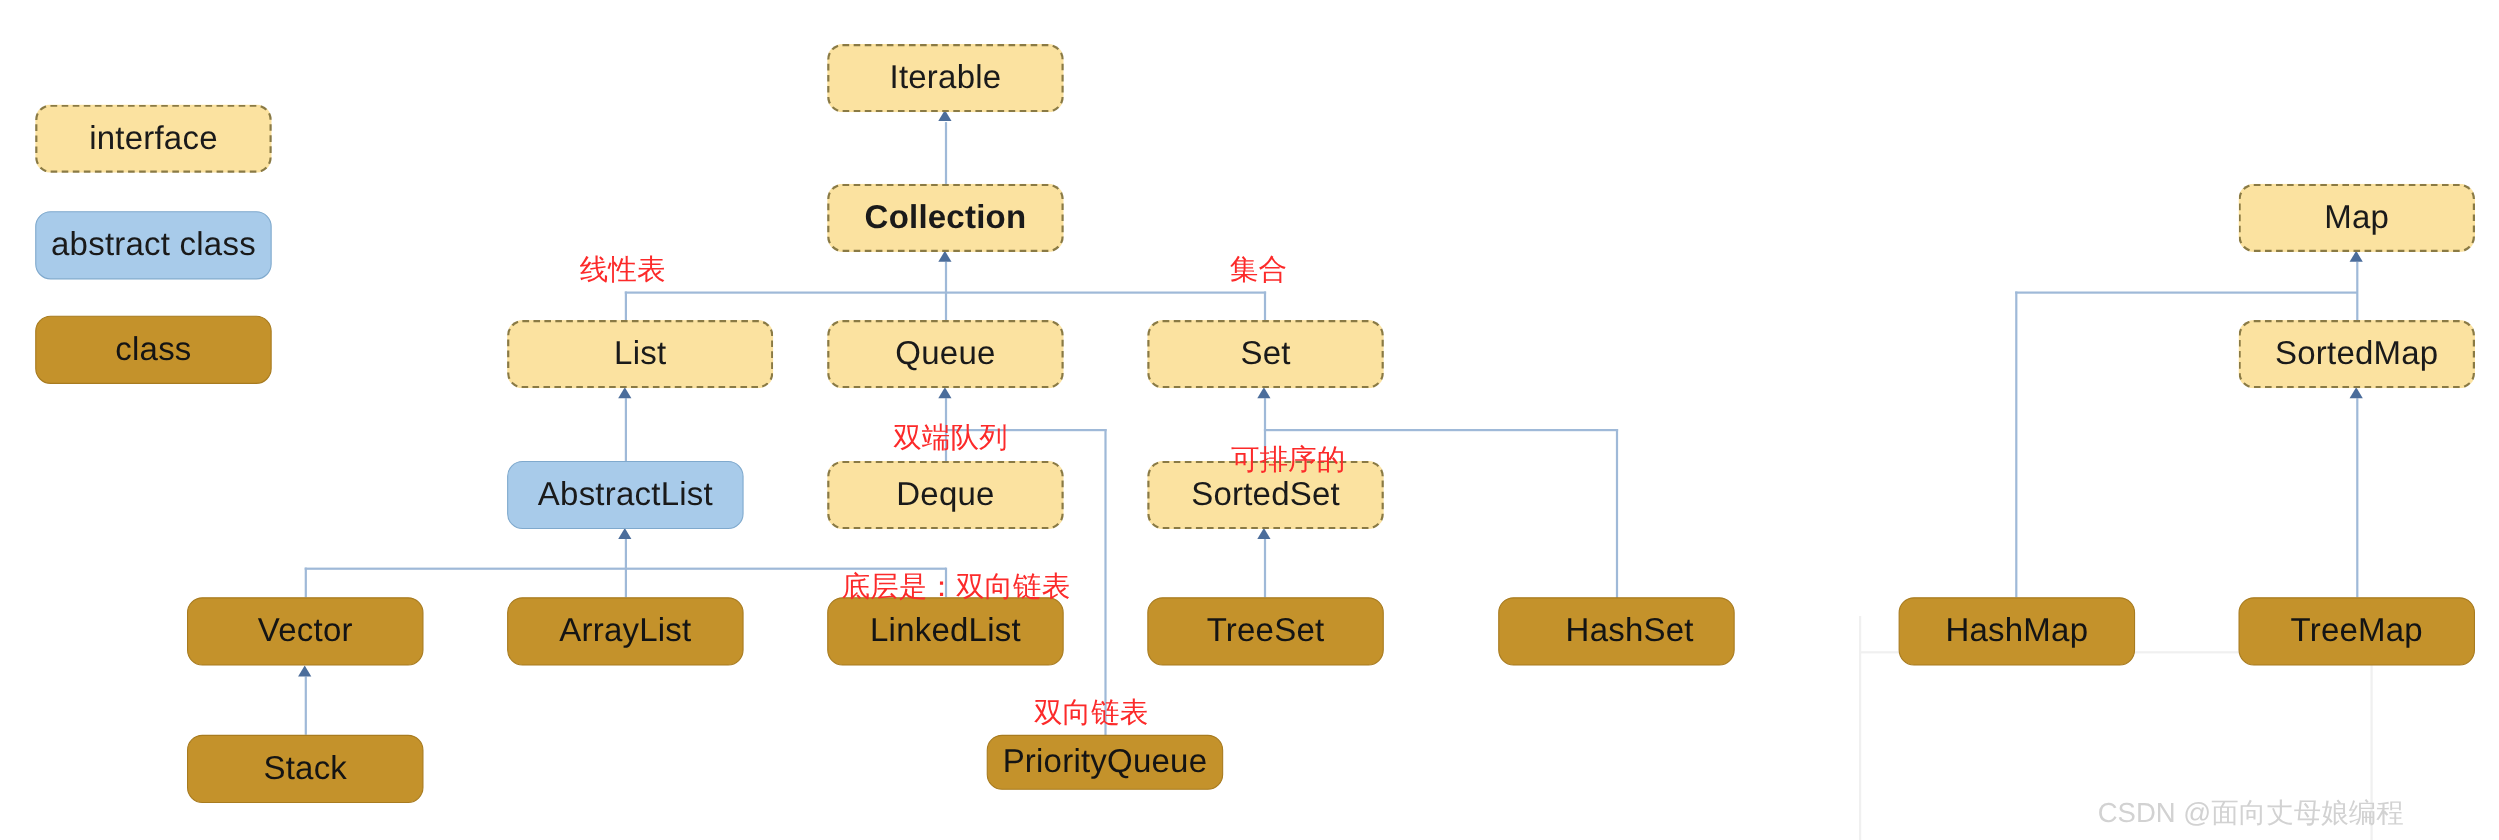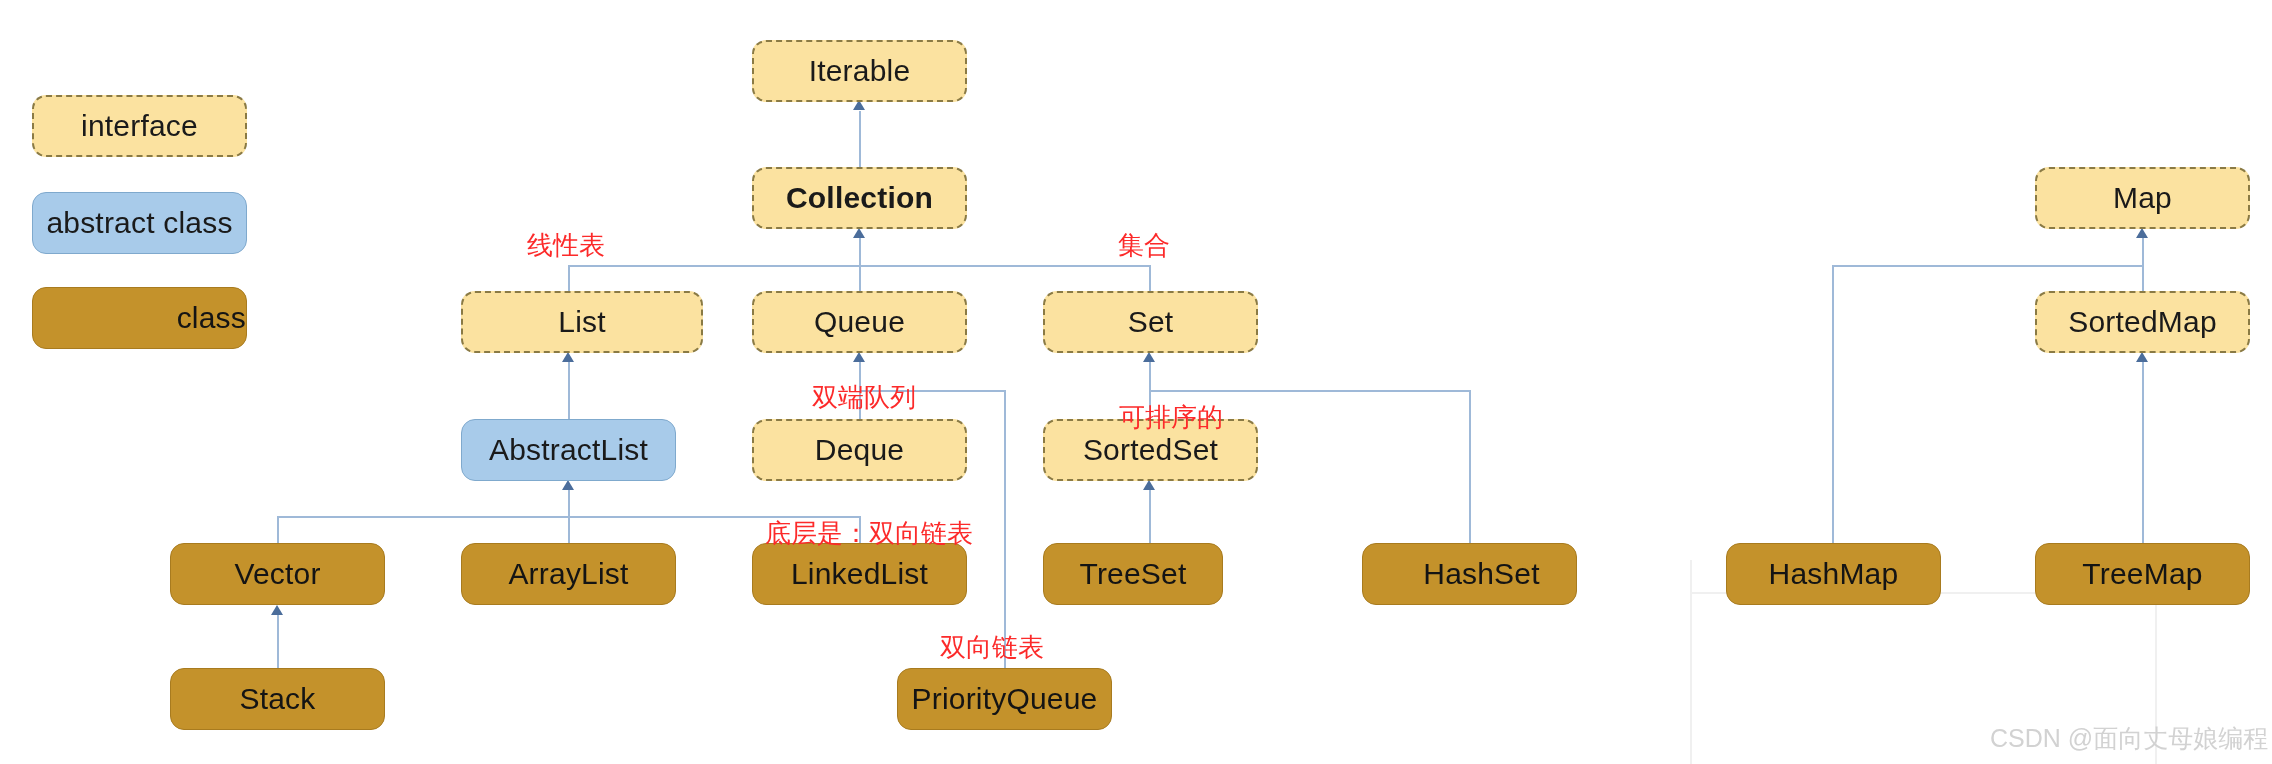--- a/index.html
+++ b/index.html
@@ -90,21 +90,21 @@
   <div class="wm-line" style="left:1690px; top:560px; width:2px; height:204px;"></div>
   <div class="wm-line" style="left:2155px; top:560px; width:2px; height:204px;"></div>
   <div class="wm-line" style="left:1690px; top:592px; width:467px; height:2px;"></div>
 
   <div class="node iface legend-node" style="left:32px; top:95px; width:215px; height:62px;">
     <span>interface</span>
   </div>
   <div class="node abstract legend-node" style="left:32px; top:192px; width:215px; height:62px;">
     <span>abstract class</span>
   </div>
-  <div class="node klass legend-node" style="left:32px; top:287px; width:215px; height:62px;justify-content:flex-end;">
+  <div class="node klass legend-node" style="left:32px; top:287px; width:215px; height:62px;">
     <span>class</span>
   </div>
 
   <div class="node iface" style="left:752px; top:40px; width:215px; height:62px;">
     <span>Iterable</span>
   </div>
 
   <div class="node iface" style="left:752px; top:167px; width:215px; height:62px;font-weight:bold;">
     <span>Collection</span>
   </div>
@@ -171,38 +171,38 @@
   </div>
   <div class="node klass" style="left:461px; top:543px; width:215px; height:62px;">
     <span>ArrayList</span>
   </div>
   <div class="node klass" style="left:752px; top:543px; width:215px; height:62px;">
     <span>LinkedList</span>
   </div>
 
   <div class="annot" style="left:765px; top:516px;">底层是：双向链表</div>
 
-  <div class="node klass" style="left:1043px; top:543px; width:180px; height:62px;">
+  <div class="node klass" style="left:1043px; top:543px; width:215px; height:62px;">
     <span>TreeSet</span>
   </div>
   <div class="node klass" style="left:1362px; top:543px; width:215px; height:62px;padding-left:24px;">
     <span>HashSet</span>
   </div>
 
   <div class="edge v" style="left:1149px; top:490px; height:53px;"></div>
   <div class="arrow" style="left:1143px; top:480px;"></div>
 
   <div class="edge v" style="left:277px; top:615px; height:53px;"></div>
   <div class="arrow" style="left:271px; top:605px;"></div>
 
   <div class="node klass" style="left:170px; top:668px; width:215px; height:62px;">
     <span>Stack</span>
   </div>
 
-  <div class="node klass" style="left:897px; top:668px; width:215px; height:62px;">
+  <div class="node klass" style="left:897px; top:668px; width:215px; height:50px;">
     <span>PriorityQueue</span>
   </div>
   <div class="annot" style="left:940px; top:630px;">双向链表</div>
 
   <div class="node iface" style="left:2035px; top:167px; width:215px; height:62px;">
     <span>Map</span>
   </div>
 
   <div class="node iface" style="left:2035px; top:291px; width:215px; height:62px;">
     <span>SortedMap</span>
@@ -217,15 +217,15 @@
   <div class="edge v" style="left:2142px; top:362px; height:181px;"></div>
   <div class="arrow" style="left:2136px; top:352px;"></div>
 
   <div class="node klass" style="left:1726px; top:543px; width:215px; height:62px;">
     <span>HashMap</span>
   </div>
   <div class="node klass" style="left:2035px; top:543px; width:215px; height:62px;">
     <span>TreeMap</span>
   </div>
 
-  <div class="watermark" style="left:1990px; top:722px;">CSDN @面向丈母娘编程</div>
+  <div class="watermark" style="left:1907px; top:722px;">CSDN @面向丈母娘编程</div>
 
 </div>
 
 </body></html>

